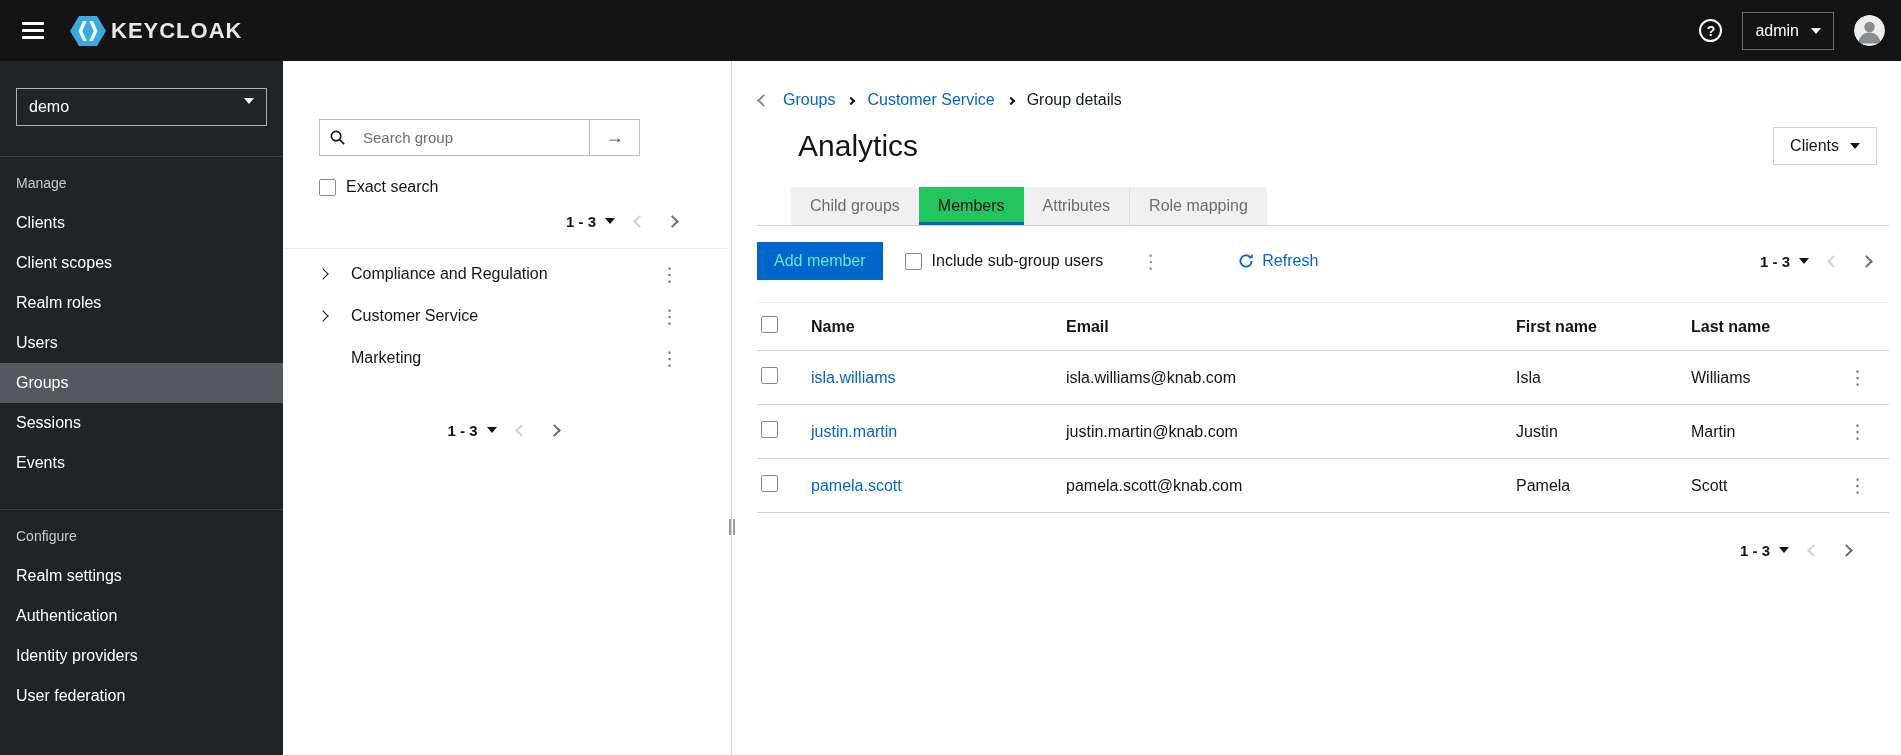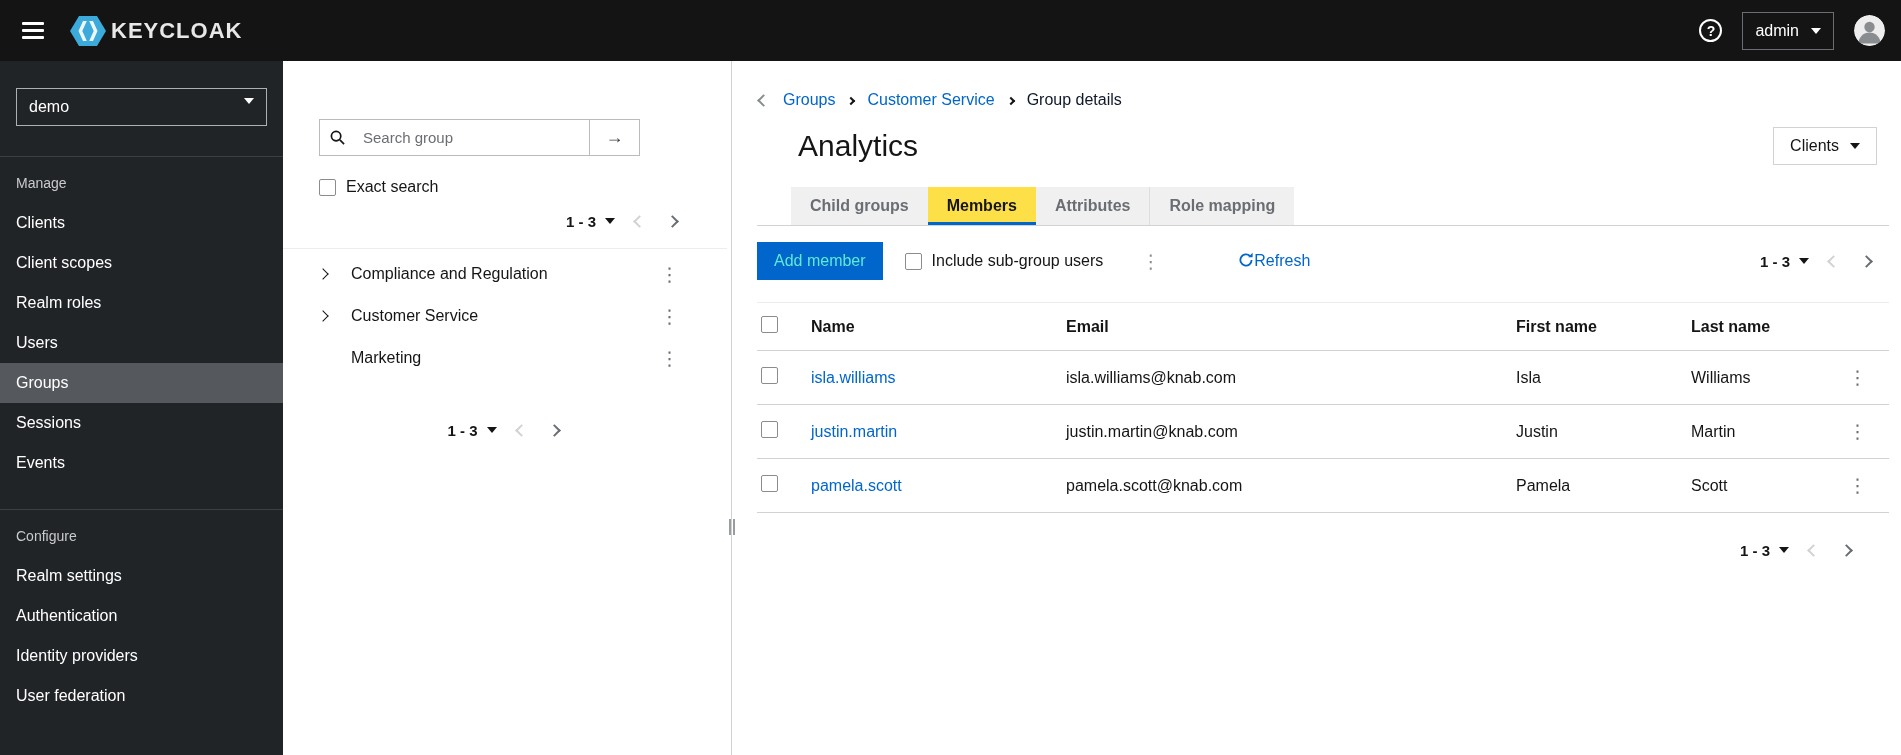--- a/index.html
+++ b/index.html
@@ -95,30 +95,30 @@
   .bc-current { color: #0f172a; }
 
   .title-row { margin-top: 18px; display: flex; justify-content: space-between; align-items: center; padding-right: 12px; }
   h1 { font-size: 30px; font-weight: 400; margin-left: 41px; }
   .action-btn {
     border: 1px solid #d2d2d2; background: #fff; padding: 9px 16px;
     display: flex; align-items: center; gap: 11px;
   }
 
   .tabs { margin-top: 22px; display: flex; padding-left: 34px; border-bottom: 1px solid #d2d2d2; }
-  .tab { padding: 10px 19px; background: #f0f0f0; color: #6a6e73; border-left: 1px solid #dedede; font-weight: bold; }
+  .tab { padding: 10px 19px; background: #f0f0f0; color: #6a6e73; border-left: 1px solid #dedede; }
   .tab:first-child { border-left: none; }
-  .tab.active { background: #fde047; color: #151515; box-shadow: inset 0 -3px 0 var(--accent, #0066cc); border-left: none; }
+  .tab.active { background: #22c55e; color: #151515; box-shadow: inset 0 -3px 0 var(--accent, #0066cc); border-left: none; }
   .tab.active + .tab { border-left: none; }
 
   .toolbar { margin-top: 16px; display: flex; align-items: center; padding-right: 6px; }
   .primary-btn { background: var(--accent, #0066cc); color: #5eead4; padding: 10px 17px; }
   .cb-row { display: flex; align-items: center; gap: 10px; margin-left: 22px; cursor: pointer; }
   .toolbar-kebab { margin-left: 30px; color: #8a8d90; }
-  .refresh { display: flex; align-items: flex-start; color: var(--accent, #0066cc); margin-left: 70px; }
+  .refresh { display: flex; align-items: center; gap: 8px; color: var(--accent, #0066cc); margin-left: 70px; }
   .toolbar .pagination { margin-left: auto; }
 
   .members-table { margin-top: 22px; width: 100%; border-collapse: collapse; }
   .members-table th {
     text-align: left; font-weight: 700; padding: 13px 10px;
     border-top: 1px solid #ececec; border-bottom: 1px solid #d2d2d2;
   }
   .members-table td { padding: 13px 10px; border-bottom: 1px solid #d2d2d2; }
   .col-cb { width: 44px; padding-left: 4px !important; }
   .col-kebab { width: 56px; text-align: right; padding-right: 14px !important; }

